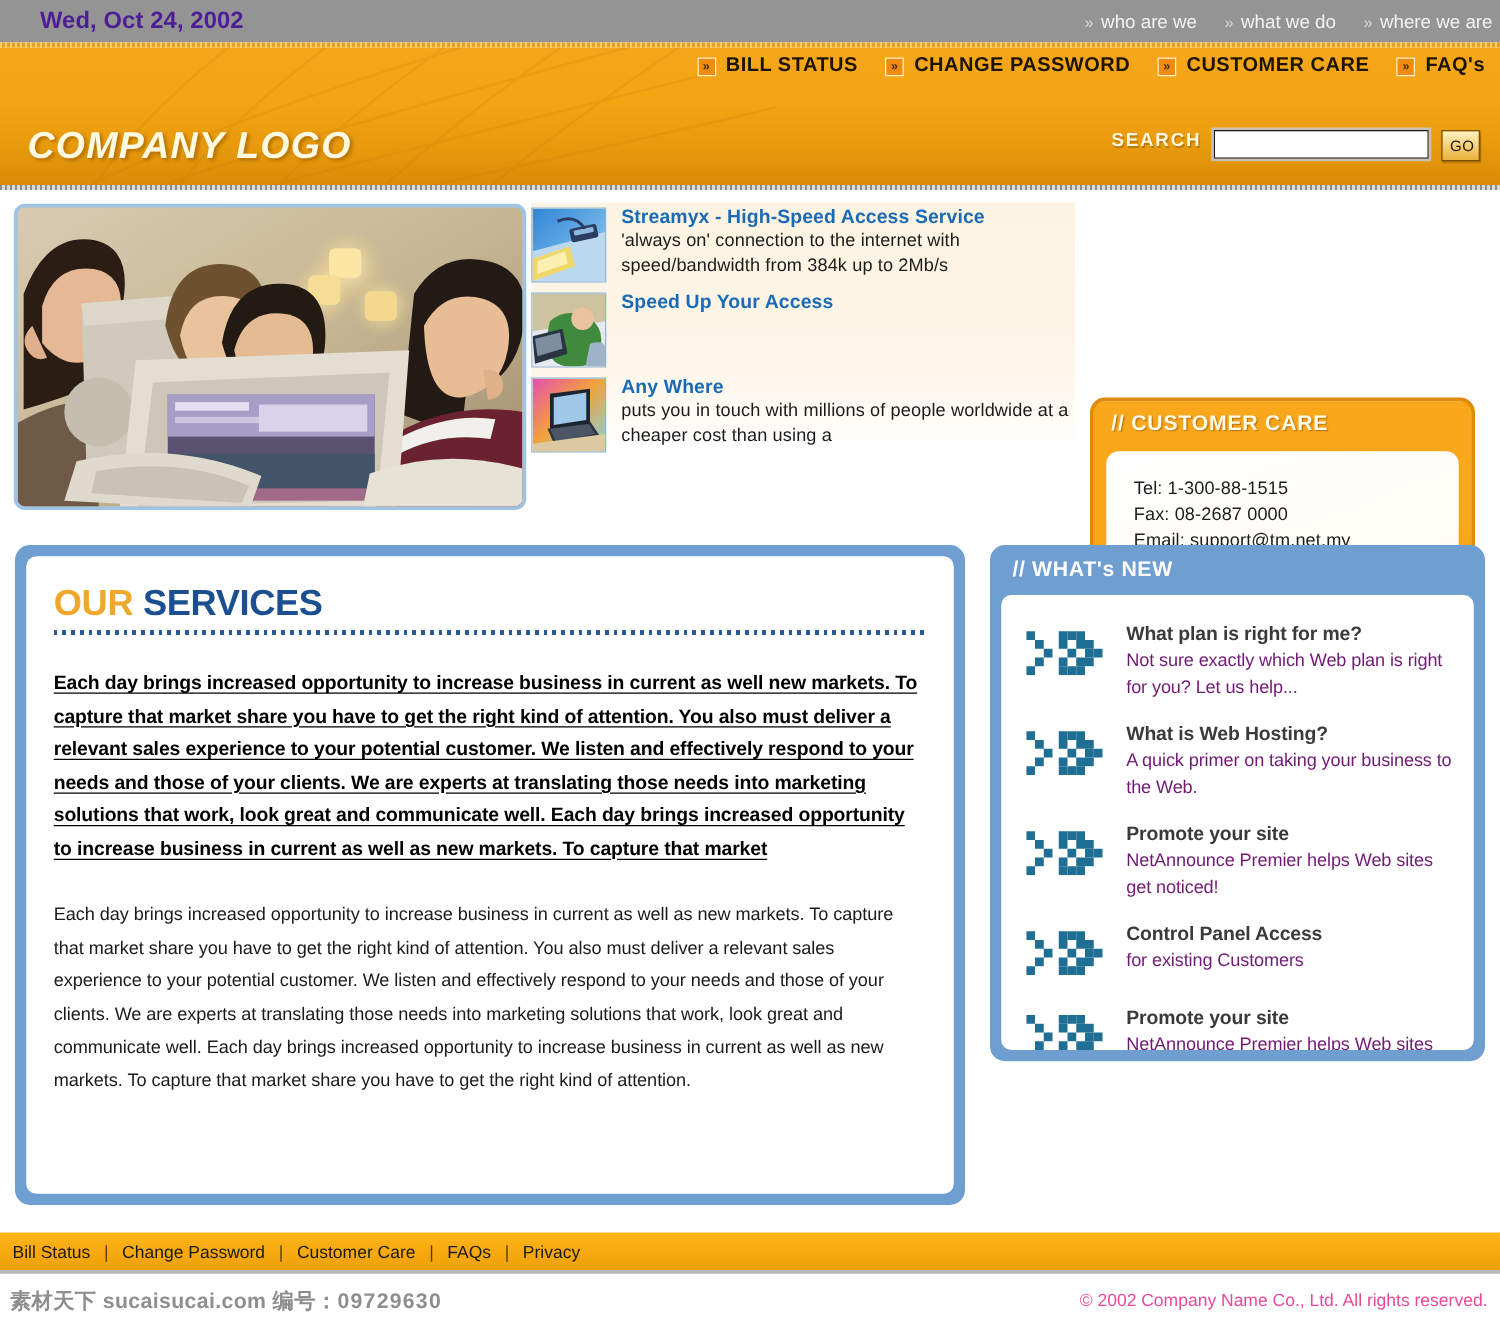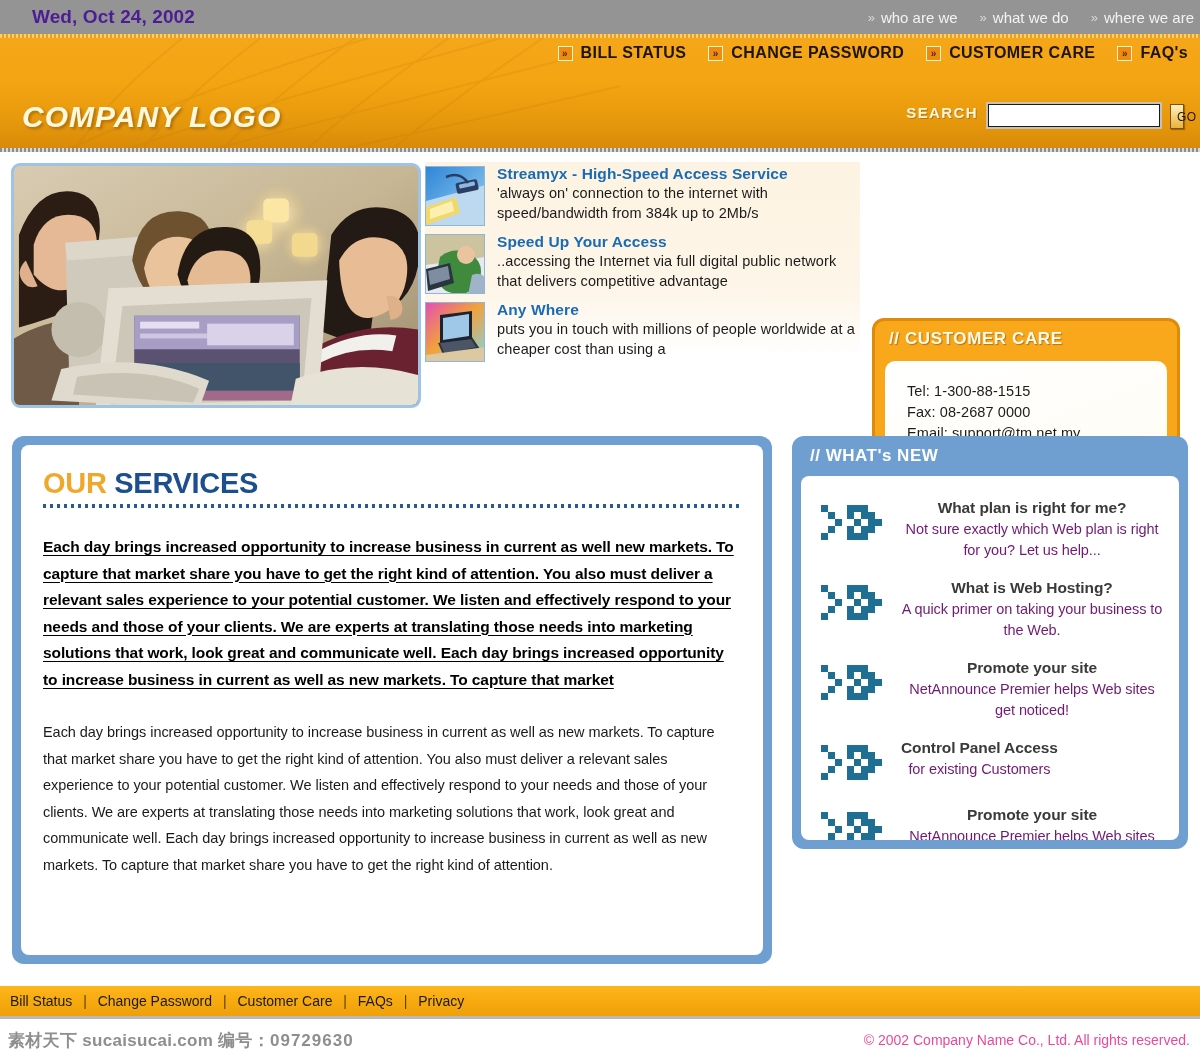--- a/index.html
+++ b/index.html
@@ -74,21 +74,21 @@
     color:#fff6dd; font-size:15px; letter-spacing:1.4px; font-weight:bold;
     text-shadow:1px 1px 0 rgba(150,90,0,.55);
   }
   .searchbox {
     width:172px; height:23px; background:#ffffff;
     border:1px solid #1b1b1b; outline:2px solid #c9c2b4; outline-offset:0;
     font-size:13px; padding:0 4px; color:#222;
     font-family:"Liberation Sans", sans-serif;
   }
   .gobtn {
-    width:14px; height:25px; background:linear-gradient(180deg,#fff0c0,#e9b23c);
+    width:31px; height:25px; background:linear-gradient(180deg,#fff0c0,#e9b23c);
     border:1px solid #7b5208; color:#241500; font-size:12px; font-weight:normal;
     letter-spacing:.5px; cursor:pointer; font-family:"Liberation Sans", sans-serif;
     box-shadow:1px 1px 1px rgba(90,50,0,.45);
   }
   .dotrule-bot {
     position:absolute; left:0; top:148px; width:1200px; height:4px;
     background: repeating-linear-gradient(to right,#8c8c8c 0 2px, #d9d9d9 2px 4px);
   }
 
   
@@ -168,21 +168,21 @@
   .news-panel {
     position:absolute; left:792px; top:436px; width:396px; height:413px;
     background:#6f9fd0; border-radius:12px; padding:0;
   }
   .news-panel h3 {
     margin:10px 0 0 18px; font-size:17px; font-weight:bold; color:#ffffff;
     letter-spacing:.5px;
   }
   .news-inner {
     position:absolute; left:9px; right:9px; top:40px; bottom:9px;
-    background:#fff; border-radius:8px; padding:22px 16px 0 20px; overflow:hidden;text-align:center;
+    background:#fff; border-radius:8px; padding:22px 16px 0 20px; overflow:hidden;
   }
   .newsitem { display:flex; gap:14px; margin-bottom:18px; }
   .chevicon { width:66px; height:46px; flex:none; margin-top:3px; }
   .newstxt { padding-top:0px; }
   .news-title {
     font-size:15.5px; font-weight:bold; color:#3a3a3a; line-height:20px;
     margin-bottom:1px; letter-spacing:-.1px;
   }
   .news-desc { font-size:14.5px; color:#701a75; line-height:20.5px; letter-spacing:-.1px; }
 
@@ -374,21 +374,20 @@
             <path d="M0 30 L60 22 L60 60 L0 60z" fill="#e6eaf0"></path>
             <path d="M14 22 q14 -12 32 -2 q12 8 8 24 q-6 18 -28 14 q-20 -4 -12 -36z" fill="#3f8a3d"></path>
             <circle cx="40" cy="20" r="9" fill="#e9c49f"></circle>
             <path d="M0 34 L24 28 L28 48 L2 56z" fill="#2a3340"></path>
             <path d="M2 36 L22 31 L24 44 L4 50z" fill="#7e8ea0"></path>
             <path d="M46 40 q12 -4 14 6 l0 14 l-18 0z" fill="#9fb4c8"></path>
           </svg>
         </div>
         <div class="svctxt">
           <div class="svctitle">Speed Up Your Access</div>
-          <div class="svcdesc">..accessing the Internet via full digital public network that delivers competitive advantage</div>
         </div>
       </div>
 
       <div class="svcrow">
         <div class="thumb">
           <svg viewBox="0 0 60 60" preserveAspectRatio="none" width="60" height="60">
             <defs>
                 <linearGradient id="t3" x1="0" y1="0" x2="1" y2="1">
               <stop offset="0" stop-color="#e64fb0"></stop>
                   <stop offset="0.45" stop-color="#f2a23a"></stop>

